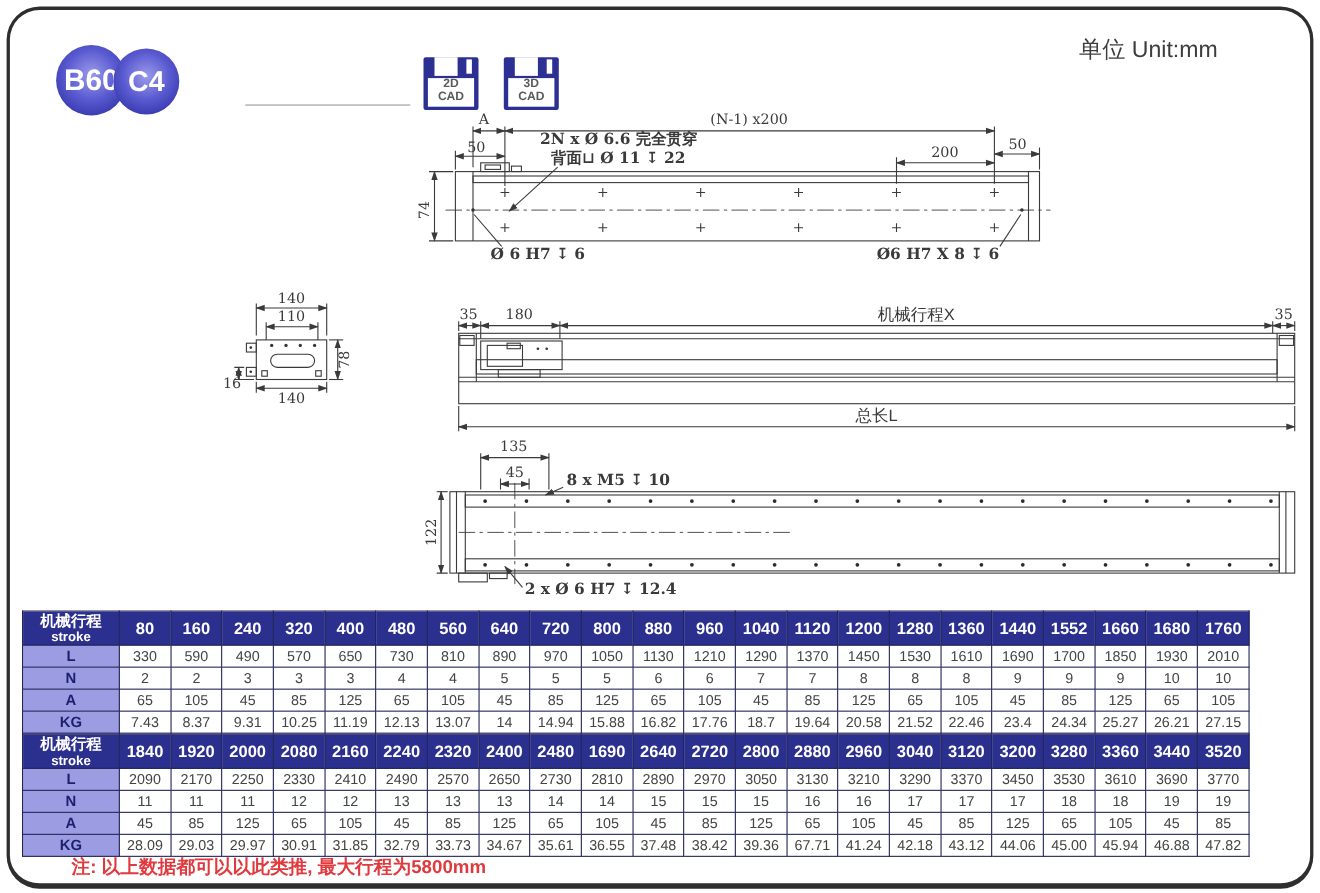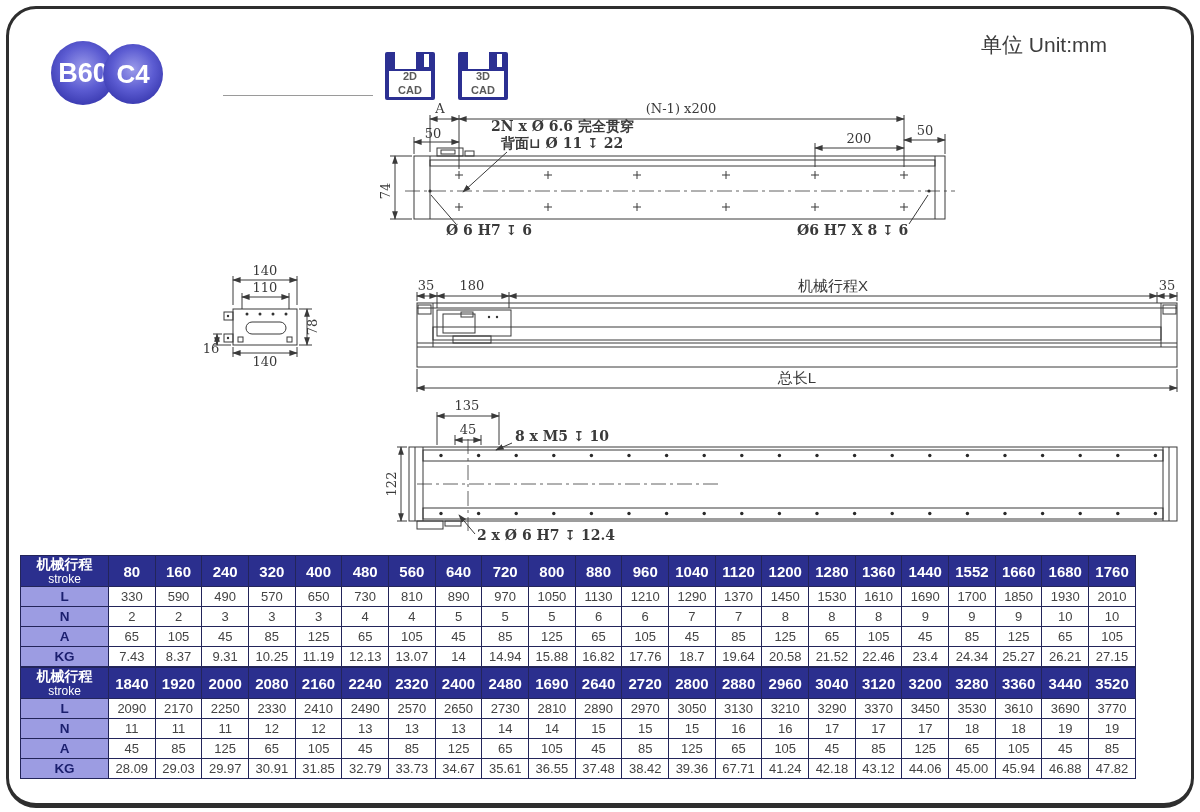--- a/index.html
+++ b/index.html
@@ -11,37 +11,37 @@
          font-weight:bold;background:radial-gradient(circle at 50% 42%, #9b9bea 0%, #5c5cd2 45%, #23239a 100%);}
   .badge-b60{left:26px;top:32px;width:64px;height:64px;font-size:27px;margin-left:16px;}
   .badge-c4{left:94px;top:35px;width:60px;height:60px;font-size:26px;}
   .product-title{position:absolute;left:172px;top:48px;font-size:27px;color:#8d8d8d;letter-spacing:1px;}
   .title-underline{position:absolute;left:214px;top:86px;width:150px;height:1px;background:#9a9a9a;}
   .unit-label{position:absolute;left:972px;top:22px;font-size:21px;color:#3d3d3d;}
   .cad-icon{position:absolute;top:43px;width:50px;height:48px;background:#2c3092;border-radius:2px;}
   .cad-icon .shutter{position:absolute;top:0;left:10px;width:21px;height:17px;background:#fff;}
   .cad-icon .slit{position:absolute;top:2px;right:6px;width:5px;height:13px;background:#fff;}
   .cad-icon .cad-label{position:absolute;left:4px;right:4px;top:19px;bottom:3px;background:#fff;
-        display:flex;flex-direction:column;align-items:center;justify-content:space-between;
+        display:flex;flex-direction:column;align-items:center;justify-content:flex-start;
         font-size:11px;font-weight:bold;color:#5a5a5a;line-height:1.05;}
   .cad-2d{left:376px;} .cad-3d{left:433px;margin-left:16px;}
   
   svg.drawing{position:absolute;left:0;top:0;}
   svg.drawing line, svg.drawing rect, svg.drawing path.ln, svg.drawing circle.o{stroke:#3a3a3a;stroke-width:1;fill:none;}
   svg.drawing .cdash{stroke-dasharray:15 4 3 4;stroke-width:0.8;}
   svg.drawing text{fill:#3a3a3a;font-family:"DejaVu Serif",serif;font-size:13px;text-anchor:middle;}
   svg.drawing text.note{text-anchor:start;font-size:14px;}
   svg.drawing text.cjk{font-family:"Liberation Sans",sans-serif;font-size:15px;}
   
   .tables{position:absolute;left:11px;top:546px;width:1116px;}
   table.stroke-table{border-collapse:collapse;width:100%;table-layout:fixed;}
   table.stroke-table th,table.stroke-table td{border:1px solid #23255a;text-align:center;padding:0;}
   th.stroke-head{background:#2b2f8e;color:#fff;height:30px;}
   th.stroke-head .cn{font-size:14px;font-weight:bold;line-height:1.1;}
-  th.stroke-head .en{font-size:12px;font-weight:normal;line-height:1;}
+  th.stroke-head .en{font-size:12px;font-weight:bold;line-height:1;}
   th.stroke-val{background:#2b2f8e;color:#fff;font-size:15px;font-weight:bold;height:30px;margin-left:26px;}
   th.row-label{background:#9c9ce2;color:#1b1f6e;font-size:13.5px;font-weight:bold;height:19px;}
   td.val{background:#fff;color:#444;font-size:13px;height:19px;}
   .note{position:absolute;left:56px;top:768px;color:#e03a3e;font-size:17px;font-weight:600;}
 </style>
 </head>
 <body>
 
 <div class="page">
 
@@ -580,13 +580,14 @@
             <td class="val">44.06</td>
             <td class="val">45.00</td>
             <td class="val">45.94</td>
             <td class="val">46.88</td>
             <td class="val">47.82</td>
           </tr>
         </tbody>
       </table>
   </div>
 
+  <div class="note">注: 以上数据都可以以此类推, 最大行程为5800mm</div>
 </div>
 
 </body></html>

